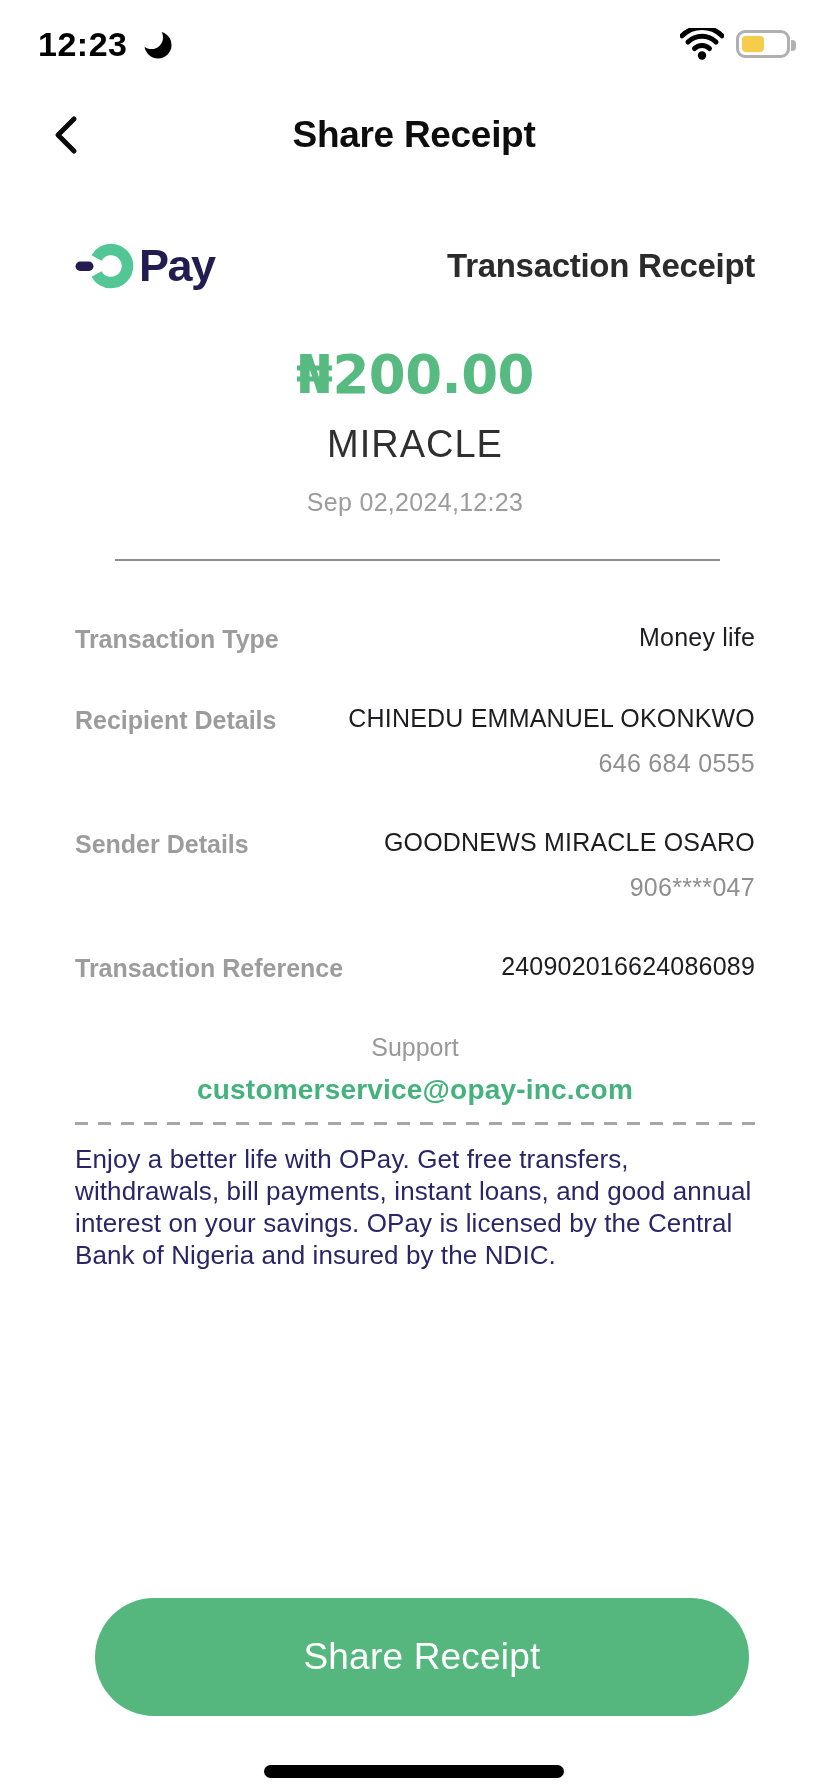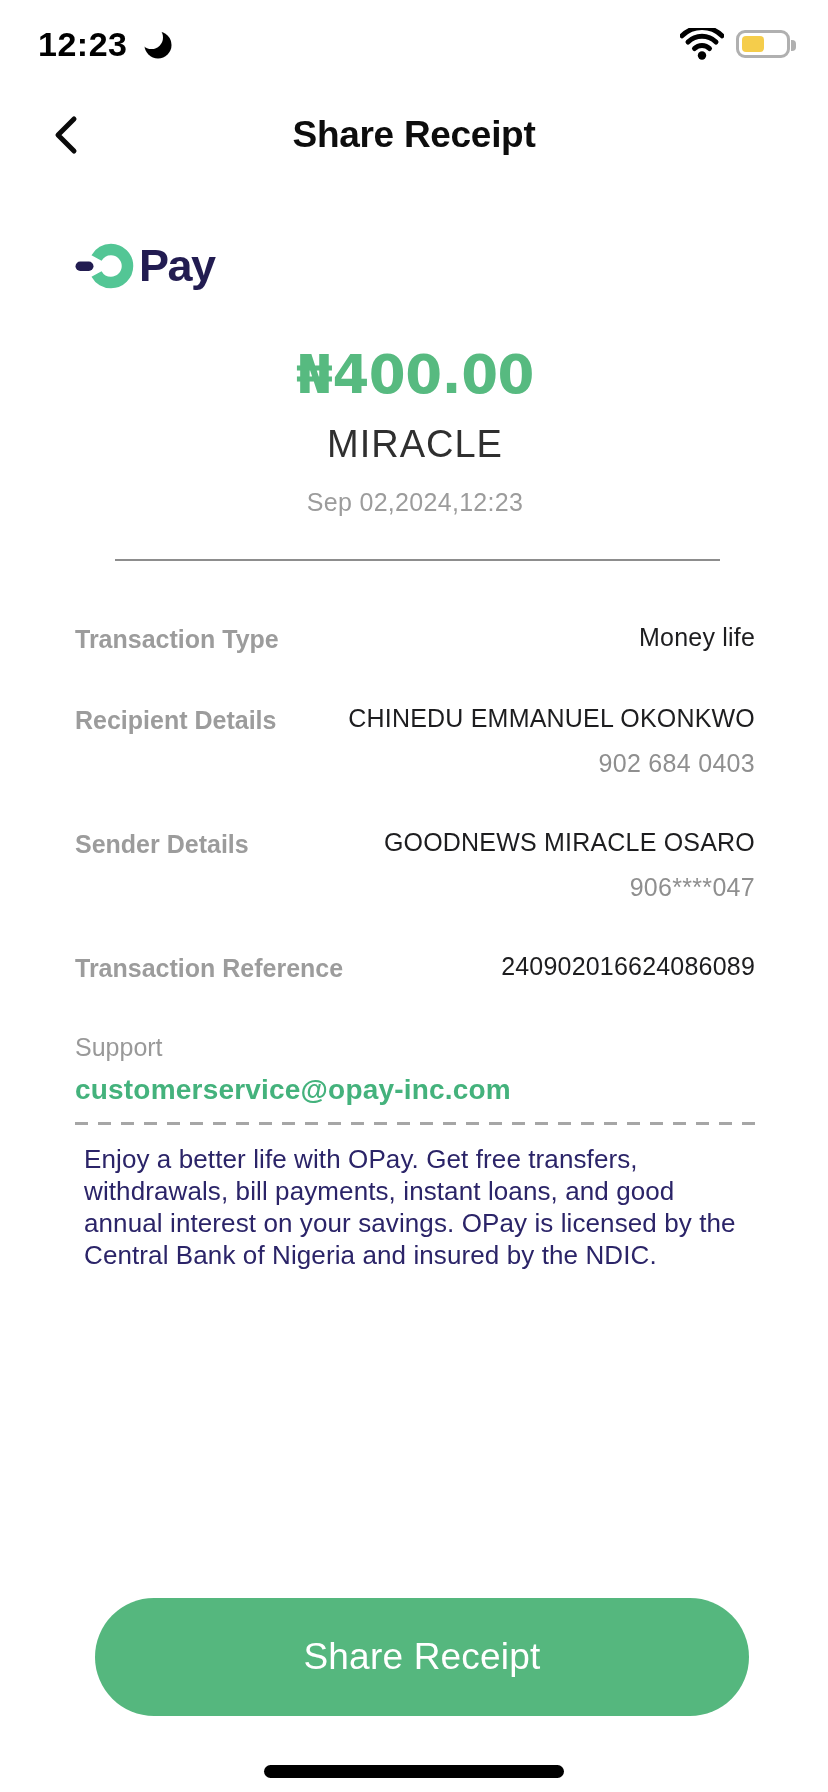--- a/index.html
+++ b/index.html
@@ -44,33 +44,33 @@
 
   .solid-divider { margin: 42px 35px 0 40px; border-top: 2px solid #8d8d8d; }
 
   .details { margin-top: 62px; }
   .detail-row { display: flex; justify-content: space-between; align-items: flex-start; margin-bottom: 50px; }
   .detail-label { font-size: 25px; color: #9c9c9c; font-weight: 700; white-space: nowrap; padding-top: 2px; }
   .detail-value-group { text-align: right; }
   .detail-value { font-size: 25px; color: #1d1d1f; font-weight: 500; letter-spacing: 0.2px; }
   .detail-sub { margin-top: 16px; font-size: 25px; color: #8f8f8f; font-weight: 400; letter-spacing: 0.3px; }
 
-  .support-block { margin-top: 12px; }
+  .support-block { margin-top: 12px; text-align: center; }
   .support-label { font-size: 25px; color: #999999; font-weight: 500; }
   .support-email { display: inline-block; margin-top: 12px; font-size: 28px; font-weight: 700; color: #44b27c; letter-spacing: 0.2px; }
 
   .dashed-divider {
     margin-top: 16px; height: 3px;
     background: repeating-linear-gradient(90deg, #a6a6a6 0 13px, transparent 13px 23px);
   }
 
   .footer-note {
     margin-top: 18px; max-width: 684px;
     font-size: 26px; line-height: 32px; font-weight: 400;
-    color: #2b2468; letter-spacing: 0.1px; margin-left: 9px;
+    color: #2b2468; letter-spacing: 0.1px;
   }
 
   
   .share-button {
     position: absolute; left: 95px; top: 1598px;
     width: 654px; height: 118px;
     background: #55b77e; border: none; border-radius: 60px;
     color: #ffffff; font-size: 37px; font-weight: 500;
     font-family: "Liberation Sans", sans-serif;
     display: flex; align-items: center; justify-content: center;
@@ -129,42 +129,43 @@
   <div class="logo-row">
     <div class="opay-logo">
       <span class="icon">
         <svg width="62" height="52" viewBox="0 0 62 52">
           <circle cx="36" cy="26" r="16.5" fill="none" stroke="#53c695" stroke-width="11.5" pathLength="100" stroke-dasharray="42 16 42"></circle>
           <rect x="0.5" y="21.5" width="18" height="9.5" rx="4.7" fill="#221c51"></rect>
         </svg>
       </span>
       <span class="opay-logo-text">Pay</span>
     </div>
+    <div class="receipt-heading">Transaction Receipt</div>
   </div>
 
-  <div class="amount">₦400.00</div>
+  <div class="amount">₦200.00</div>
   <div class="status-text">MIRACLE</div>
   <div class="date-text">Sep 02,2024,12:23</div>
 
   <div class="solid-divider"></div>
 
   <div class="details">
 
     <div class="detail-row">
       <div class="detail-label">Transaction Type</div>
       <div class="detail-value-group">
         <div class="detail-value">Money life</div>
       </div>
     </div>
 
     <div class="detail-row">
       <div class="detail-label">Recipient Details</div>
       <div class="detail-value-group">
         <div class="detail-value">CHINEDU EMMANUEL OKONKWO</div>
-        <div class="detail-sub">902 684 0403</div>
+        <div class="detail-sub">646 684 0555</div>
       </div>
     </div>
 
     <div class="detail-row">
       <div class="detail-label">Sender Details</div>
       <div class="detail-value-group">
         <div class="detail-value">GOODNEWS MIRACLE OSARO</div>
         <div class="detail-sub">906****047</div>
       </div>
     </div>

